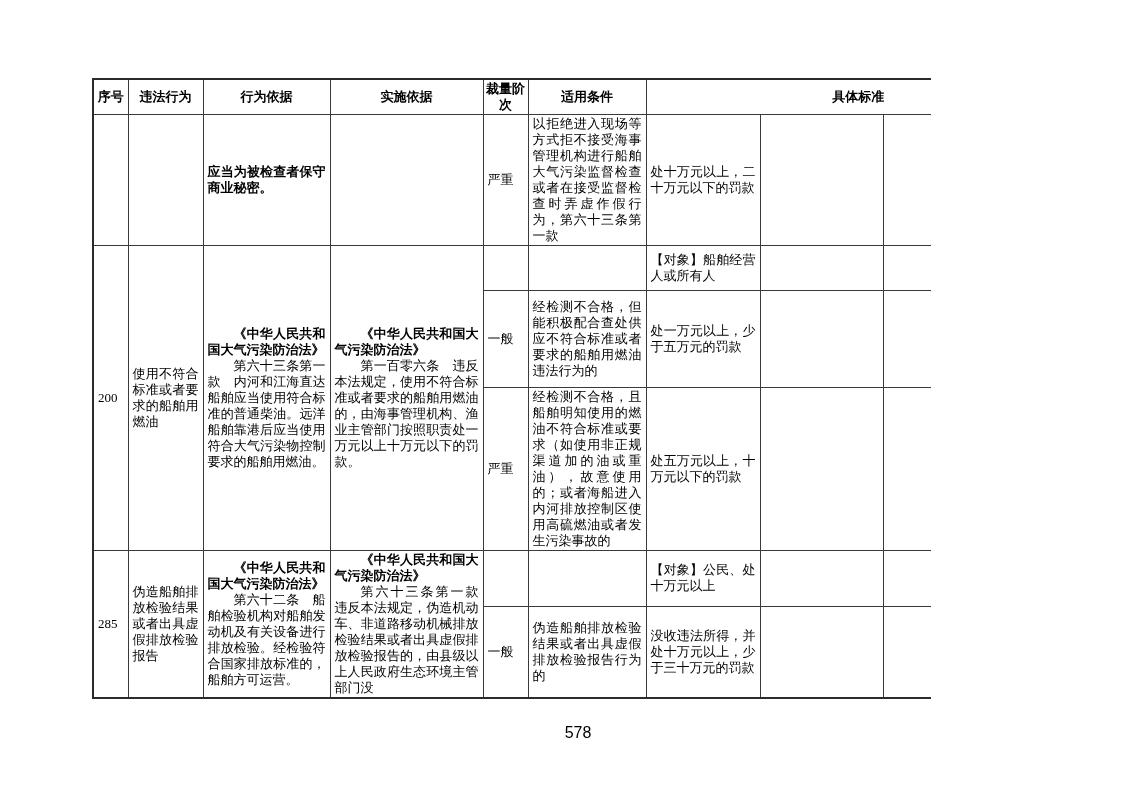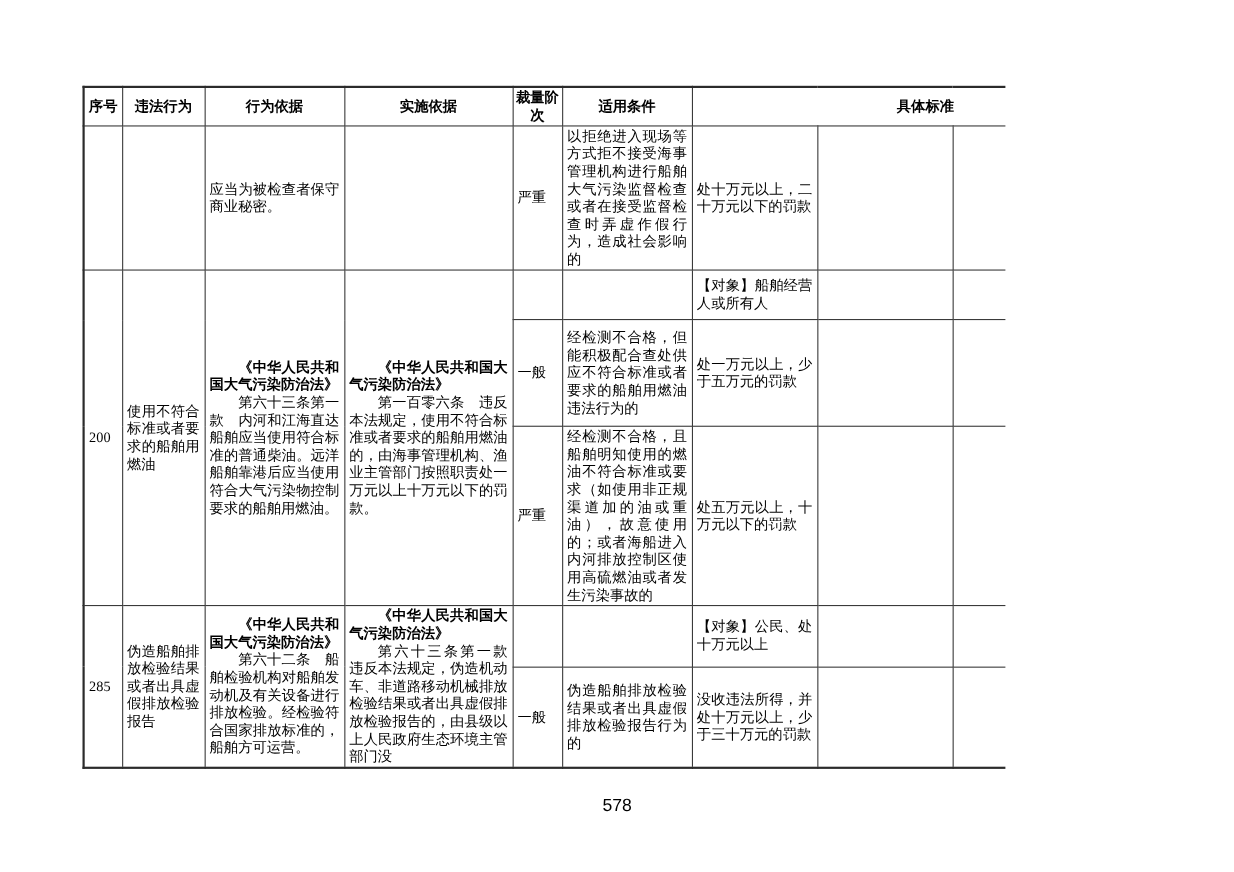--- a/index.html
+++ b/index.html
@@ -2,21 +2,21 @@
 <html><head>
 <meta charset="utf-8">
 <style>
   html,body { margin:0; padding:0; }
   body {
     width:1122px; height:793px;
     background:#ffffff;
     font-family:"Liberation Serif","DejaVu Serif",serif;
     color:#000;
   }
-  .sheet { position:relative; width:914px; height:793px; overflow:hidden; }
+  .sheet { position:relative; width:914px; height:793px; overflow:hidden;margin-left:17px; }
 
   table.law-table {
     position:absolute; left:75px; top:78px;
     width:978px;
     border-collapse:collapse;
     table-layout:fixed;
     border:2px solid #2b2b2b;
   }
   table.law-table th,
   table.law-table td {
@@ -32,21 +32,21 @@
     font-weight:bold;
     text-align:center;
     padding:1px 2px;
   }
   .center   { text-align:left; }
   .justify  { text-align:justify; text-justify:inter-ideograph; }
   .top      { vertical-align:top; }
   .tight    { line-height:15.1px; }
   .law-title { font-weight:bold; text-indent:2em; text-align:justify; margin:0; }
   .law-body  { text-indent:2em; text-align:justify; margin:0; }
-  .cont-text { text-align:justify; margin:0; }
+  .cont-text { text-align:justify; margin:0;font-weight:bold; }
 
   .page-number {
     position:absolute; left:0; top:724px; width:1122px;
     text-align:center; font-size:16px;
     font-family:"Liberation Sans","DejaVu Sans",sans-serif;
   }
 </style>
 </head>
 <body>
 
@@ -78,21 +78,21 @@
     </tr>
 
     <tr style="height:122px">
       <td></td>
       <td></td>
       <td class="top">
         <p class="cont-text">应当为被检查者保守商业秘密。</p>
       </td>
       <td></td>
       <td class="center">严重</td>
-      <td class="justify tight">以拒绝进入现场等方式拒不接受海事管理机构进行船舶大气污染监督检查或者在接受监督检查时弄虚作假行为，造成社会影响的</td>
+      <td class="justify tight">以拒绝进入现场等方式拒不接受海事管理机构进行船舶大气污染监督检查或者在接受监督检查时弄虚作假行为，第六十三条第一款</td>
       <td class="justify">处十万元以上，二十万元以下的罚款</td>
       <td></td>
       <td></td>
       <td></td>
     </tr>
 
     <tr style="height:45px">
       <td rowspan="3" class="center">200</td>
       <td rowspan="3" class="justify">使用不符合标准或者要求的船舶用燃油</td>
       <td rowspan="3">

